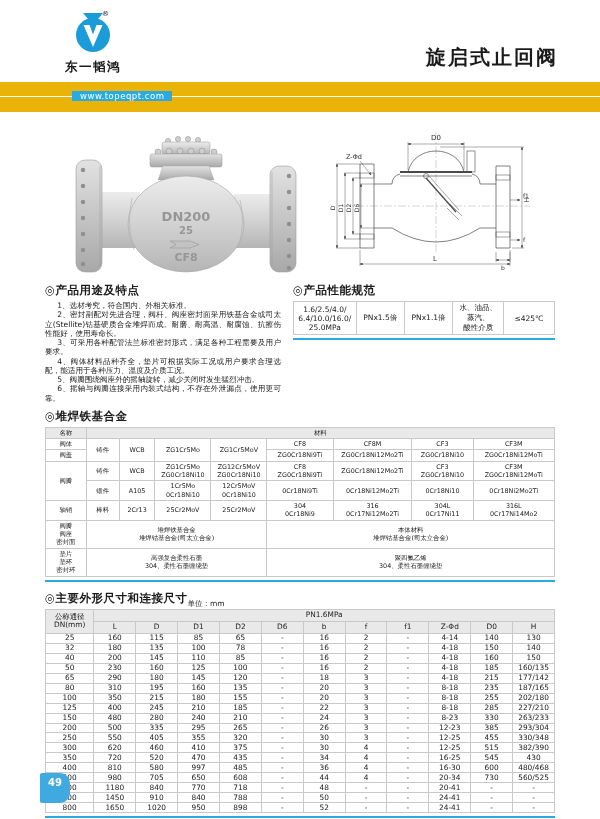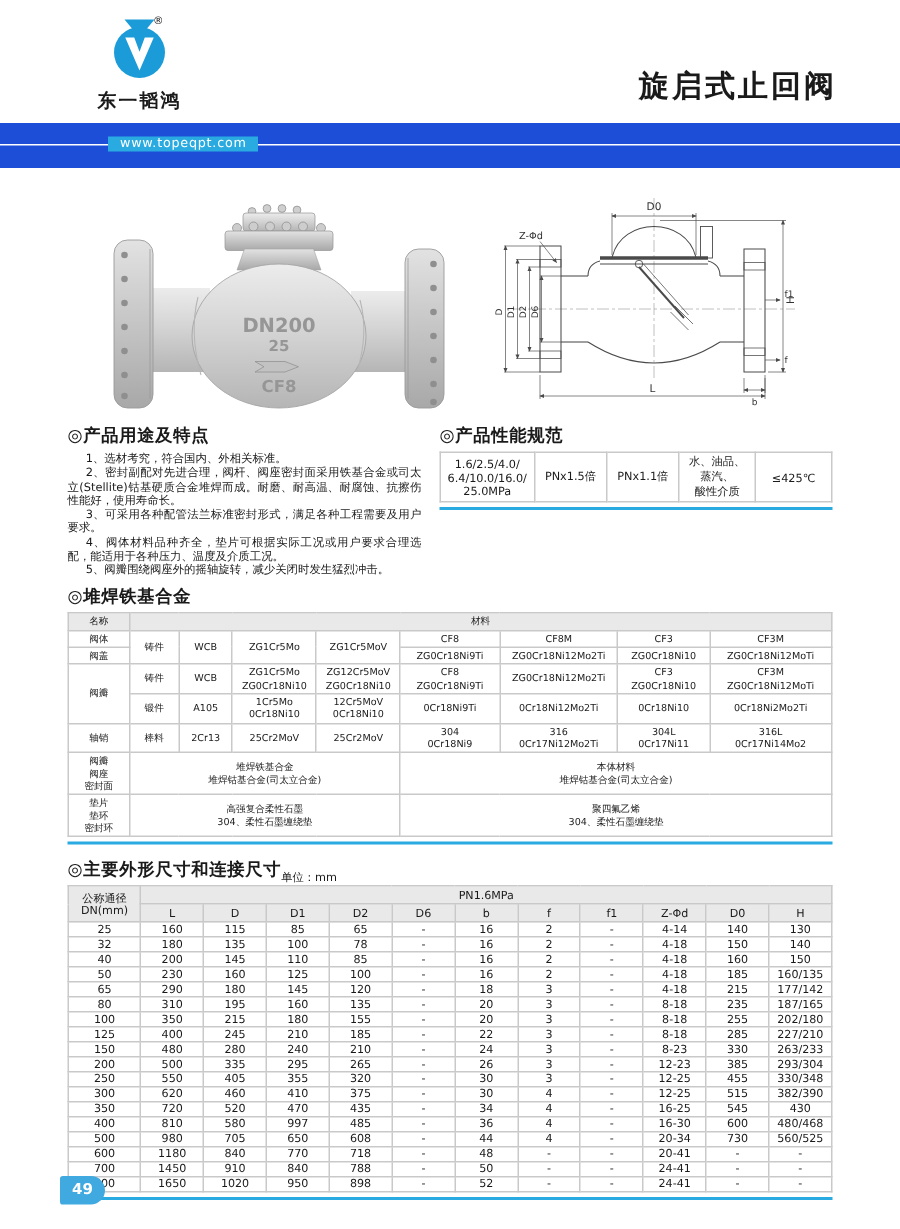--- a/index.html
+++ b/index.html
@@ -5,21 +5,21 @@
   html,body{margin:0;padding:0;background:#fff;}
   .page{position:relative;width:600px;height:819px;background:#fff;overflow:hidden;
         font-family:"DejaVu Sans","Liberation Sans",sans-serif;color:#1a1a1a;}
 
   
   .hdr{position:relative;height:112px;}
   .logo-wrap{position:absolute;left:54px;top:10px;width:78px;text-align:center;}
   .reg-mark{position:absolute;left:102px;top:10px;font-size:7px;color:#1a1a1a;}
   .brand{font-size:12.5px;font-weight:bold;letter-spacing:1.5px;margin-top:1px;}
   .page-title{position:absolute;right:42px;top:44px;font-size:20px;font-weight:bold;letter-spacing:2px;}
-  .band{position:absolute;left:0;top:82px;width:600px;height:30px;background:#1d4ed8;}
+  .band{position:absolute;left:0;top:82px;width:600px;height:30px;background:#eab308;}
   .band-line{position:absolute;left:0;top:14px;width:100%;height:1px;background:#fff;}
   .site{position:absolute;left:72px;top:9px;background:#29abe2;padding:0 8px;color:#fff;font-size:8.5px;letter-spacing:0.5px;}
 
   
   .imgs{position:relative;height:166px;}
   .photo{position:absolute;left:66px;top:6px;}
   .draw{position:absolute;left:330px;top:8px;}
 
   
   .content{padding:2px 45px 0 45px;}
@@ -38,21 +38,21 @@
   .mat{font-size:6.4px;line-height:1.3;}
   .dim{font-size:7.4px;line-height:1.08;}
   .dim td{padding:0.5px 0;}
   .dim th{padding:1.5px 0;}
   .blue-rule{height:2px;background:#29abe2;margin-top:3px;}
   .sec{margin-top:6px;}
   .dim-head{display:flex;justify-content:flex-start;align-items:flex-end;}
   .unit{font-size:7.5px;color:#1a1a1a;}
 
   
-  .page-badge{position:absolute;left:40px;bottom:16px;width:30px;height:19px;background:#3fa9e0;
+  .page-badge{position:absolute;left:40px;bottom:16px;width:30px;height:30px;background:#3fa9e0;
               color:#fff;font-size:10px;font-weight:bold;text-align:center;line-height:19px;
               border-radius:2px 10px 10px 2px;}
   svg text{font-family:"DejaVu Sans","Liberation Sans",sans-serif;}
 </style>
 </head>
 <body>
 
 <div class="page">
 
   <div class="hdr">
@@ -226,20 +226,21 @@
 
     <div class="row1">
       <div class="col-feat">
         <div class="sec-title">◎产品用途及特点</div>
         <div class="feat" id="features-list">
             <p>1、选材考究，符合国内、外相关标准。</p>
             <p>2、密封副配对先进合理，阀杆、阀座密封面采用铁基合金或司太立(Stellite)钴基硬质合金堆焊而成。耐磨、耐高温、耐腐蚀、抗擦伤性能好，使用寿命长。</p>
             <p>3、可采用各种配管法兰标准密封形式，满足各种工程需要及用户要求。</p>
             <p>4、阀体材料品种齐全，垫片可根据实际工况或用户要求合理选配，能适用于各种压力、温度及介质工况。</p>
             <p>5、阀瓣围绕阀座外的摇轴旋转，减少关闭时发生猛烈冲击。</p>
+            <p>6、摇轴与阀瓣连接采用内装式结构，不存在外泄漏点，使用更可靠。</p>
           </div>
       </div>
 
       <div class="col-perf">
         <div class="sec-title">◎产品性能规范</div>
         <table class="tbl perf">
           <colgroup>
               <col style="width:24%">
               <col style="width:18.5%">
               <col style="width:18.5%">

